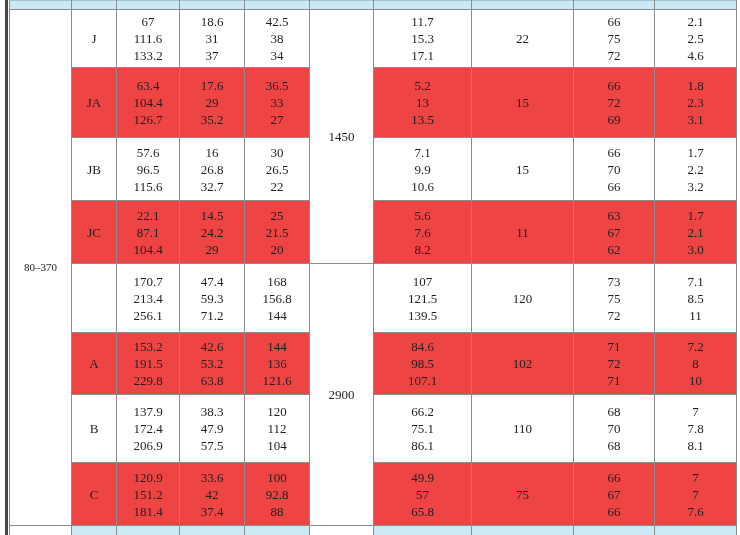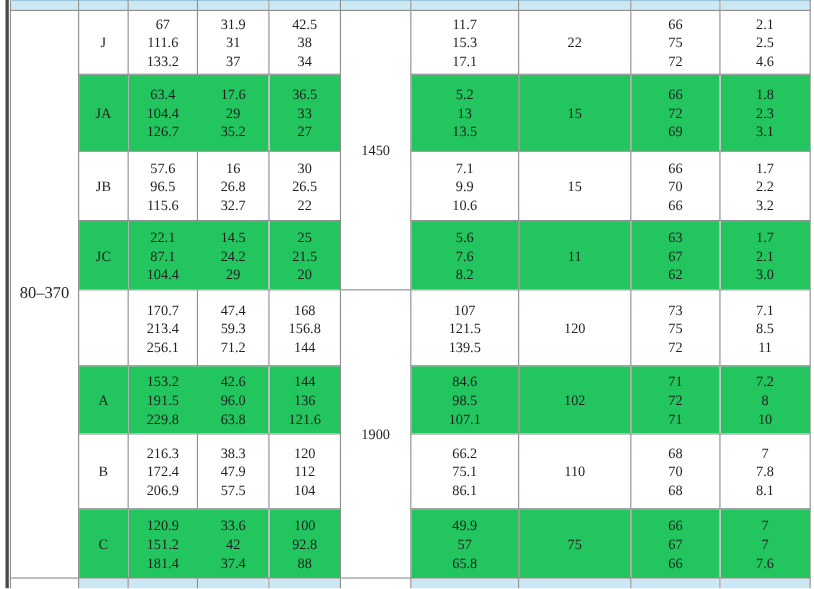--- a/index.html
+++ b/index.html
@@ -14,26 +14,26 @@
   table.spec {
     position:absolute; left:9px; top:0; width:728px; height:535px;
     border-collapse:collapse; table-layout:fixed;
     font-size:13px; line-height:17px;
   }
   td {
     border:1px solid #8c8c8c; padding:0; margin:0;
     text-align:center; vertical-align:middle;
     white-space:pre-line; overflow:hidden;
   }
-  tr.hl td {background:#22c55e;}
+  tr.hl td {background:#ef4444;}
   td.blu {background:#cce8f5;}
   td.wht {background:#ffffff;}
   tr.top-strip td {border-top:1px solid #9cc3d6;}
   tr.bottom-strip td {border-bottom:none;}
-  td.c-size {font-size:15px;}
+  td.c-size {font-size:11px;}
 </style>
 </head>
 <body>
 
 <div class="page">
   <div class="left-rule"></div>
 
   <table class="spec">
     <colgroup>
       <col style="width:62px">
@@ -61,21 +61,21 @@
       <td class="blu"></td>
       <td class="blu"></td>
     </tr>
 
     <tr style="height:58px">
       <td class="c-size" rowspan="8">80–370</td>
       <td>J</td>
       <td>67
 111.6
 133.2</td>
-      <td>31.9
+      <td>18.6
 31
 37</td>
       <td>42.5
 38
 34</td>
       <td rowspan="4">1450</td>
       <td>11.7
 15.3
 17.1</td>
       <td>22</td>
@@ -160,59 +160,59 @@
       <td></td>
       <td>170.7
 213.4
 256.1</td>
       <td>47.4
 59.3
 71.2</td>
       <td>168
 156.8
 144</td>
-      <td rowspan="4">1900</td>
+      <td rowspan="4">2900</td>
       <td>107
 121.5
 139.5</td>
       <td>120</td>
       <td>73
 75
 72</td>
       <td>7.1
 8.5
 11</td>
     </tr>
 
     <tr class="hl" style="height:62px">
       <td>A</td>
       <td>153.2
 191.5
 229.8</td>
       <td>42.6
-96.0
+53.2
 63.8</td>
       <td>144
 136
 121.6</td>
       <td>84.6
 98.5
 107.1</td>
       <td>102</td>
       <td>71
 72
 71</td>
       <td>7.2
 8
 10</td>
     </tr>
 
     <tr style="height:68px">
       <td>B</td>
-      <td>216.3
+      <td>137.9
 172.4
 206.9</td>
       <td>38.3
 47.9
 57.5</td>
       <td>120
 112
 104</td>
       <td>66.2
 75.1

